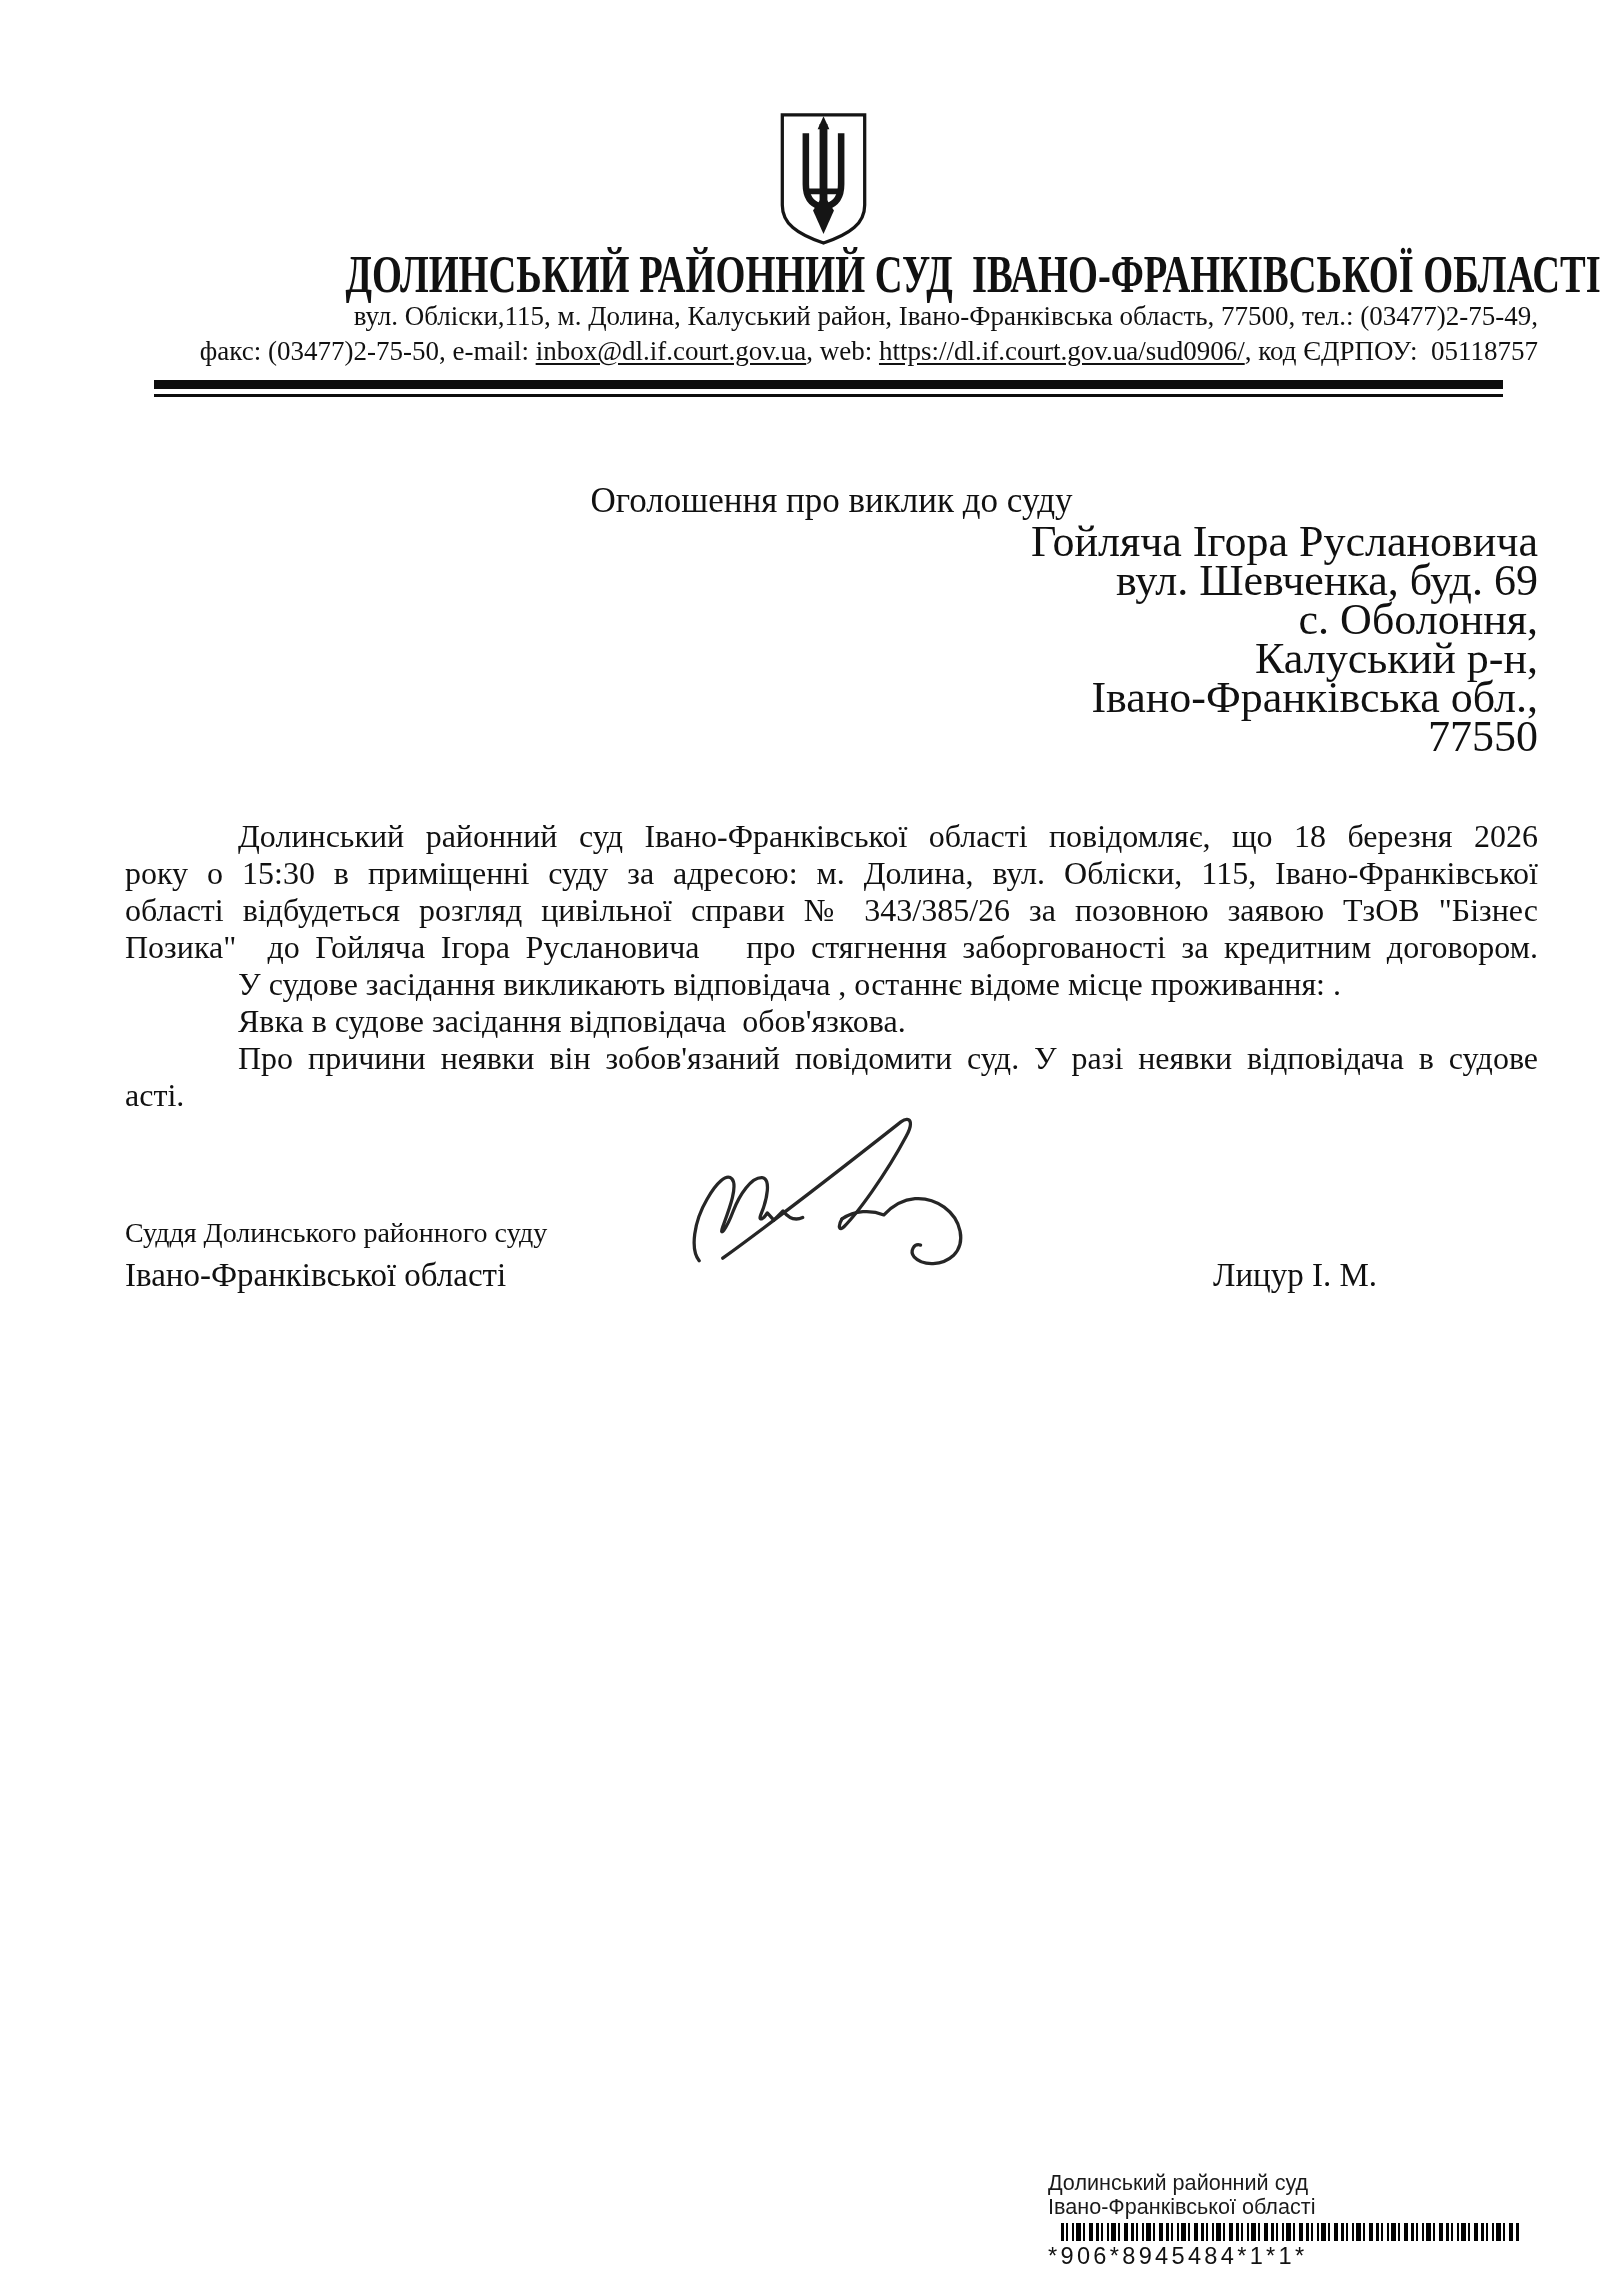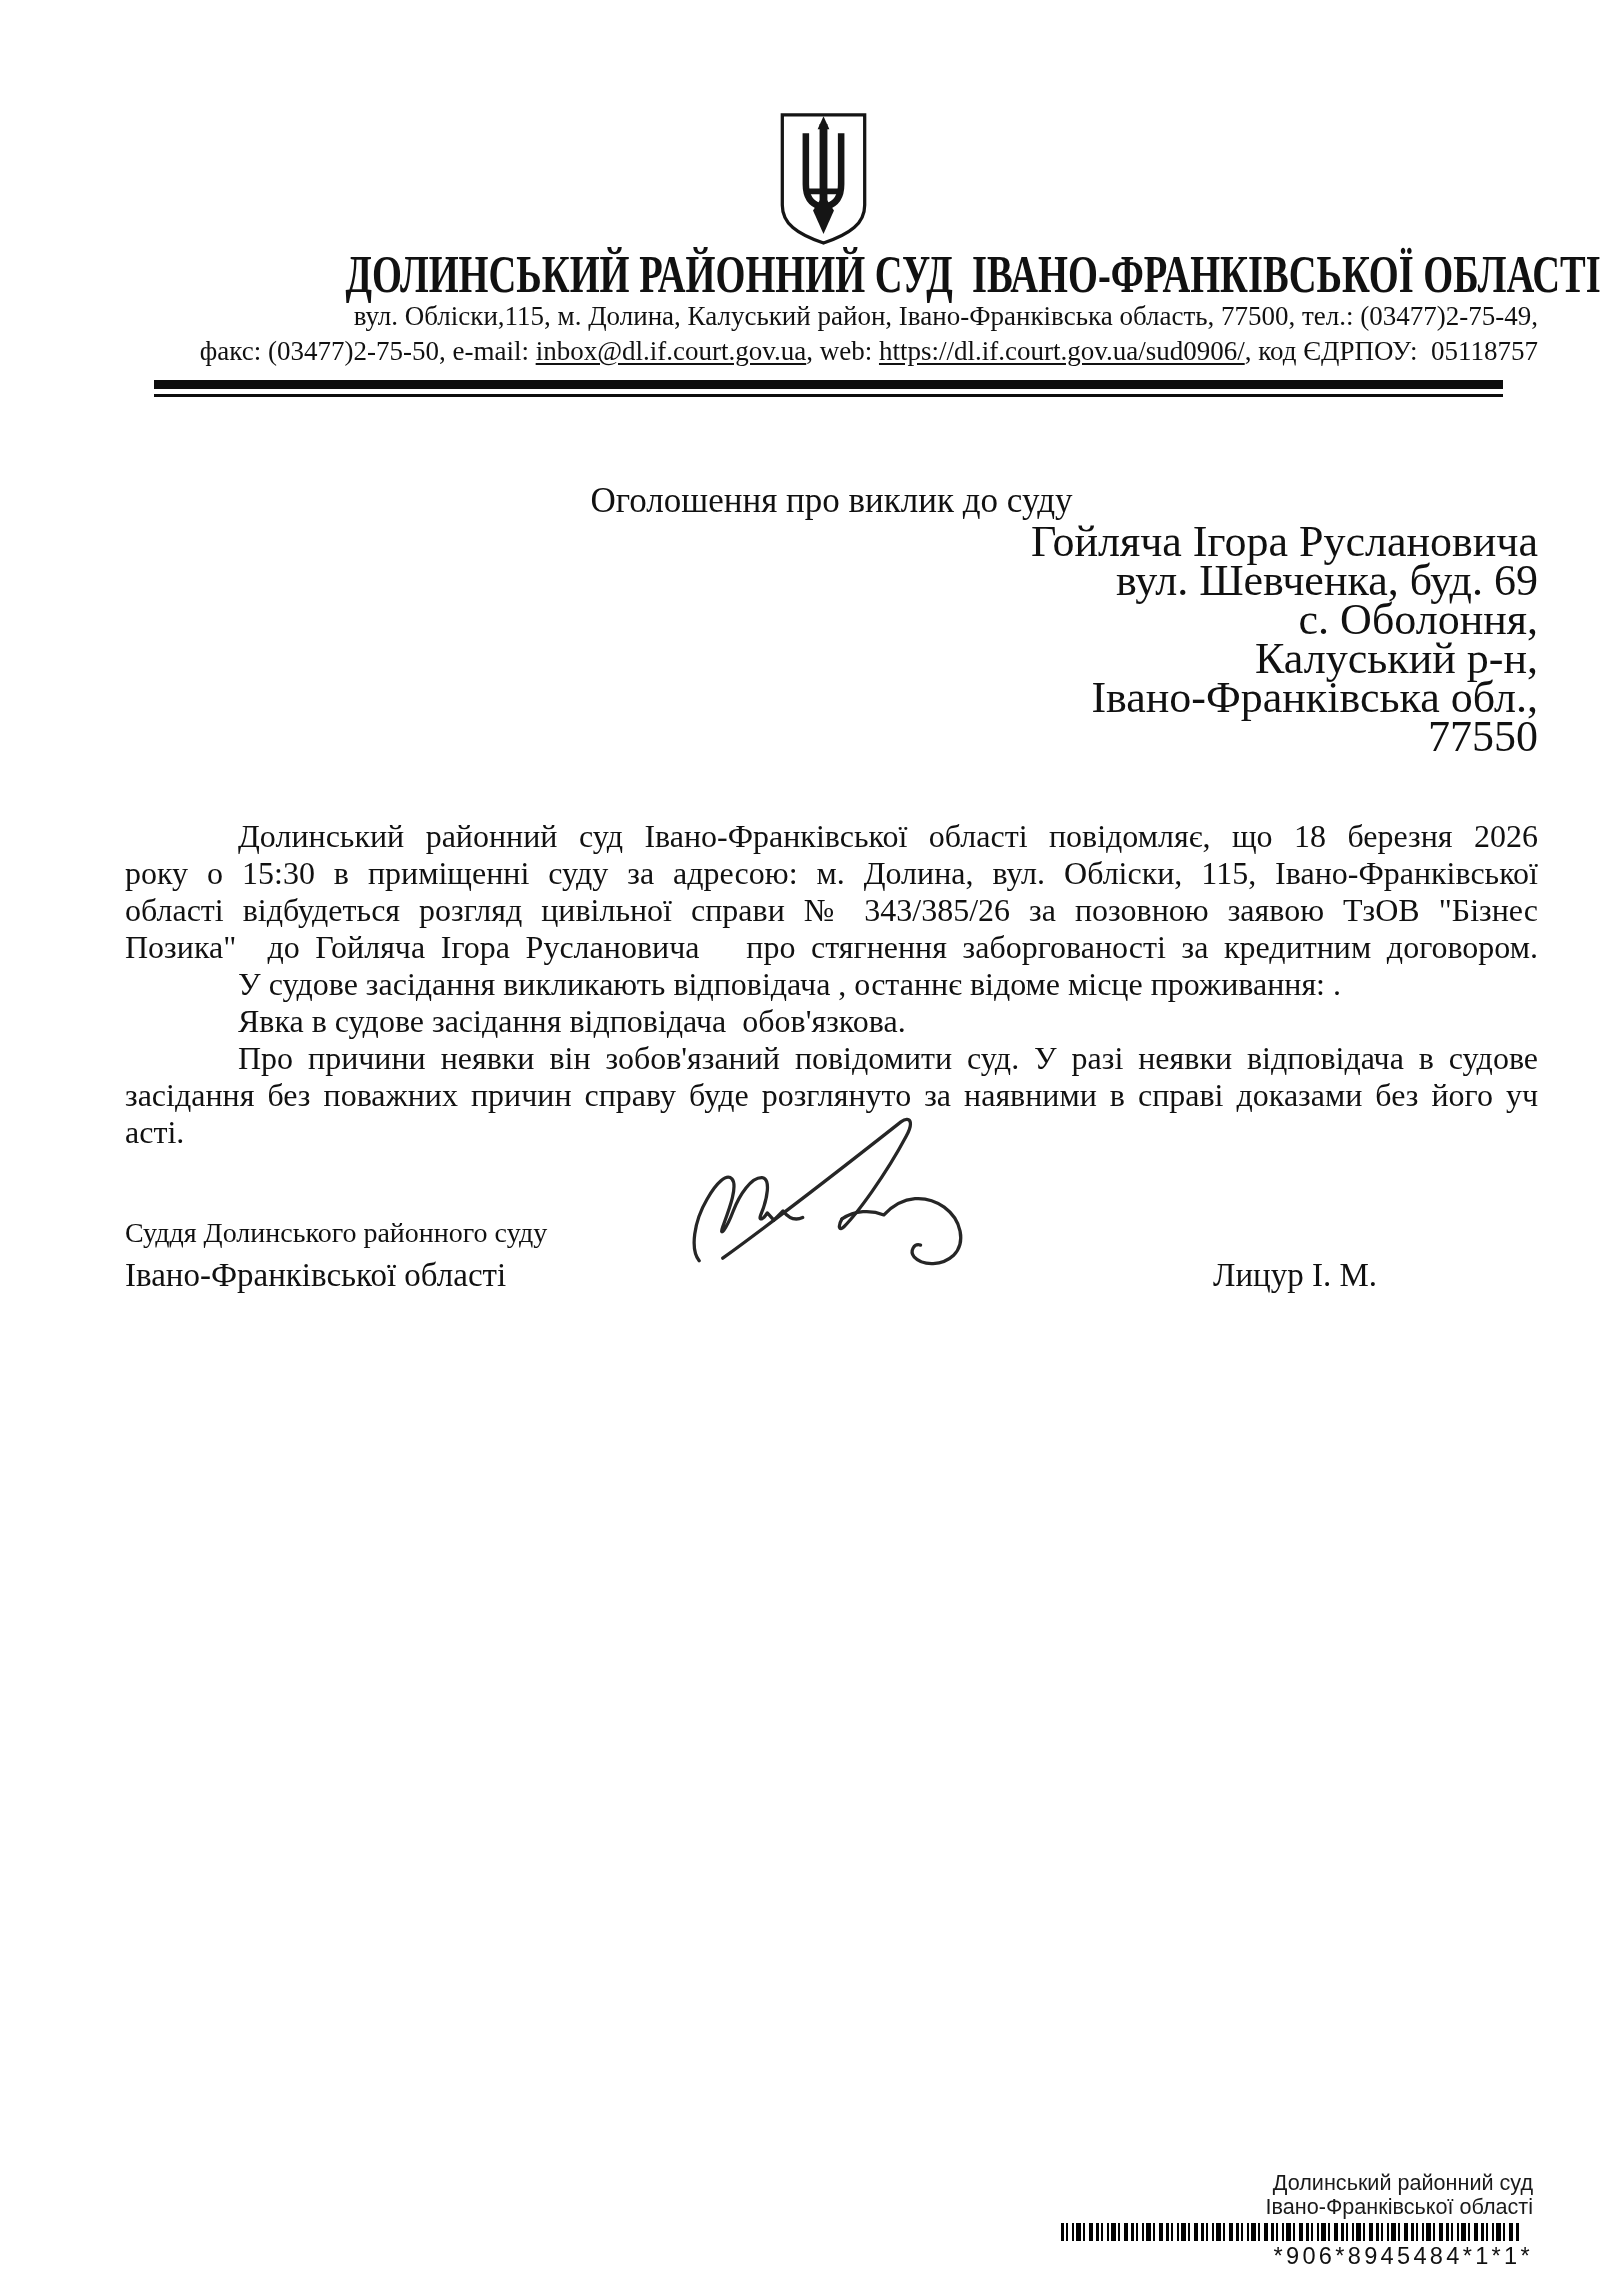--- a/index.html
+++ b/index.html
@@ -45,21 +45,21 @@
   .bl.jf { text-align: justify; text-align-last: justify; }
 
   
   .sig-role-1 { left: 125px; top: 1217px; font-size: 28px; white-space: pre; }
   .sig-role-2 { left: 125px; top: 1257px; font-size: 33px; white-space: pre; }
   .judge-name { left: 1213px; top: 1257px; font-size: 33px; white-space: pre; }
   .signature-svg { left: 690px; top: 1114px; width: 283px; height: 156px; }
 
   
   .stamp {
-    left: 1048px; top: 2171px; width: 485px; text-align: right;
+    left: 1048px; top: 2171px; width: 485px; text-align: left;
     font-family: "Liberation Sans", "DejaVu Sans", sans-serif;
   }
   .stamp-line { font-size: 21.6px; line-height: 24px; color: #1a1a1a; }
   .barcode {
     width: 459px; height: 18.4px; margin: 3.9px auto 0;
     background: repeating-linear-gradient(90deg,
       #000 0 3.3px,  #fff 3.3px 5.2px,
       #000 5.2px 7.2px, #fff 7.2px 11px,
       #000 11px 13px, #fff 13px 15px,
       #000 15px 20.3px, #fff 20.3px 22px,
@@ -104,21 +104,20 @@
   </div>
 
   <div class="abs content-col body-block">
     <div class="bl ind jf">Долинський районний суд Івано-Франківської області повідомляє, що 18 березня 2026</div>
     <div class="bl jf">року о 15:30 в приміщенні суду за адресою: м. Долина, вул. Обліски, 115, Івано-Франківської</div>
     <div class="bl jf">області відбудеться розгляд цивільної справи № 343/385/26 за позовною заявою ТзОВ "Бізнес</div>
     <div class="bl jf">Позика"  до Гойляча Ігора Руслановича   про стягнення заборгованості за кредитним договором.</div>
     <div class="bl ind">У судове засідання викликають відповідача , останнє відоме місце проживання: .</div>
     <div class="bl ind">Явка в судове засідання відповідача  обов'язкова.</div>
     <div class="bl ind jf">Про причини неявки він зобов'язаний повідомити суд. У разі неявки відповідача в судове</div>
-    <div class="bl jf">засідання без поважних причин справу буде розглянуто за наявними в справі доказами без його уч</div>
     <div class="bl">асті.</div>
   </div>
 
   <div class="abs sig-role-1">Суддя Долинського районного суду</div>
   <div class="abs sig-role-2">Івано-Франківської області</div>
   <div class="abs judge-name">Лицур І. М.</div>
 
   <svg class="abs signature-svg" viewBox="0 0 432 238">
     <g fill="none" stroke="#262626" stroke-width="5" stroke-linecap="round" stroke-linejoin="round">
       <path d="M14,224 C0,206 6,164 26,130 C40,105 56,90 64,99 C74,110 58,150 50,172 C44,189 55,177 66,148 C76,122 94,96 110,97 C124,98 118,130 108,154 C104,164 112,161 118,151 L128,162 L142,148 C149,157 159,164 172,158"></path>

